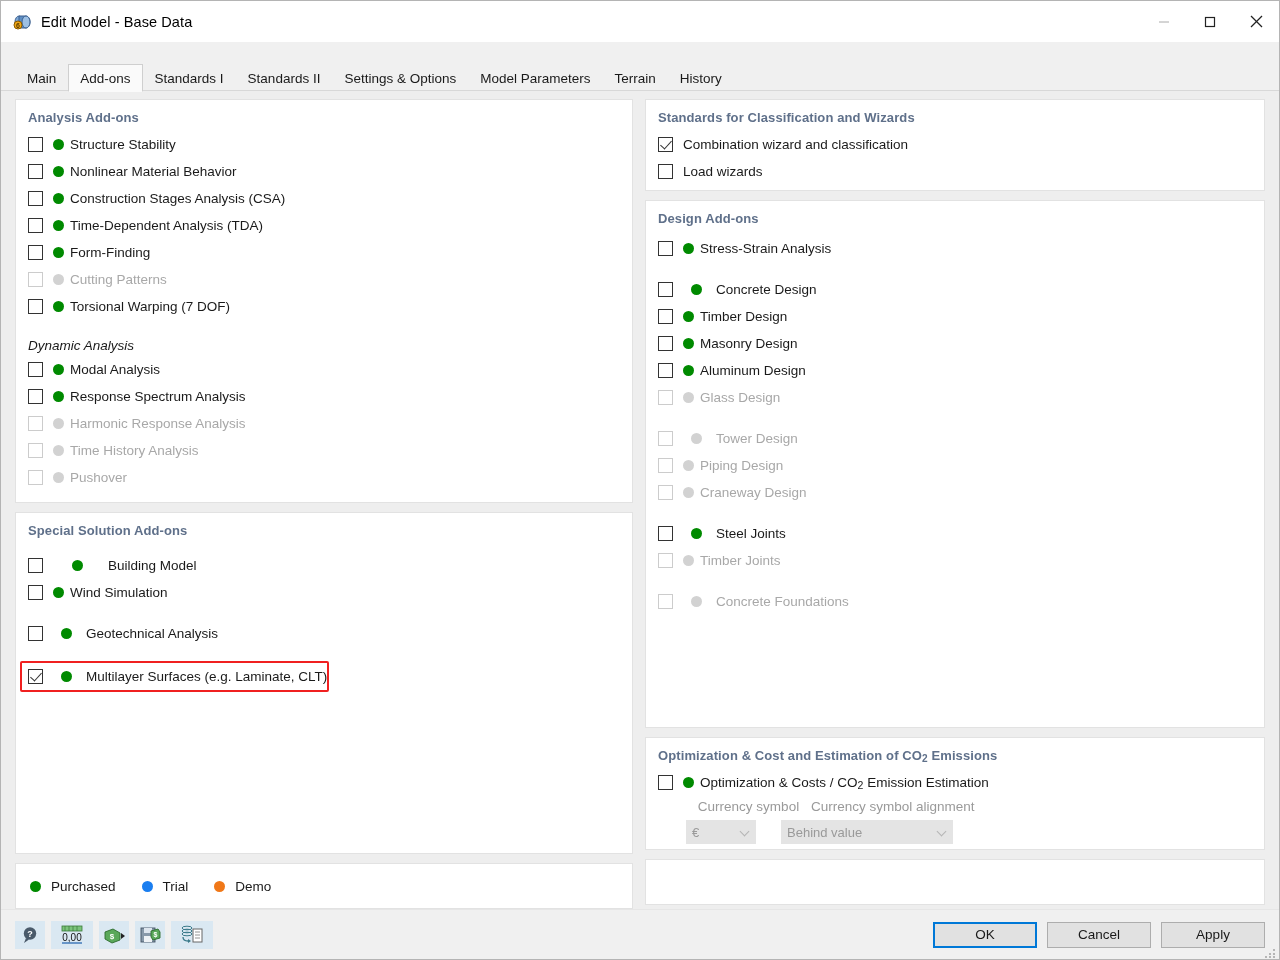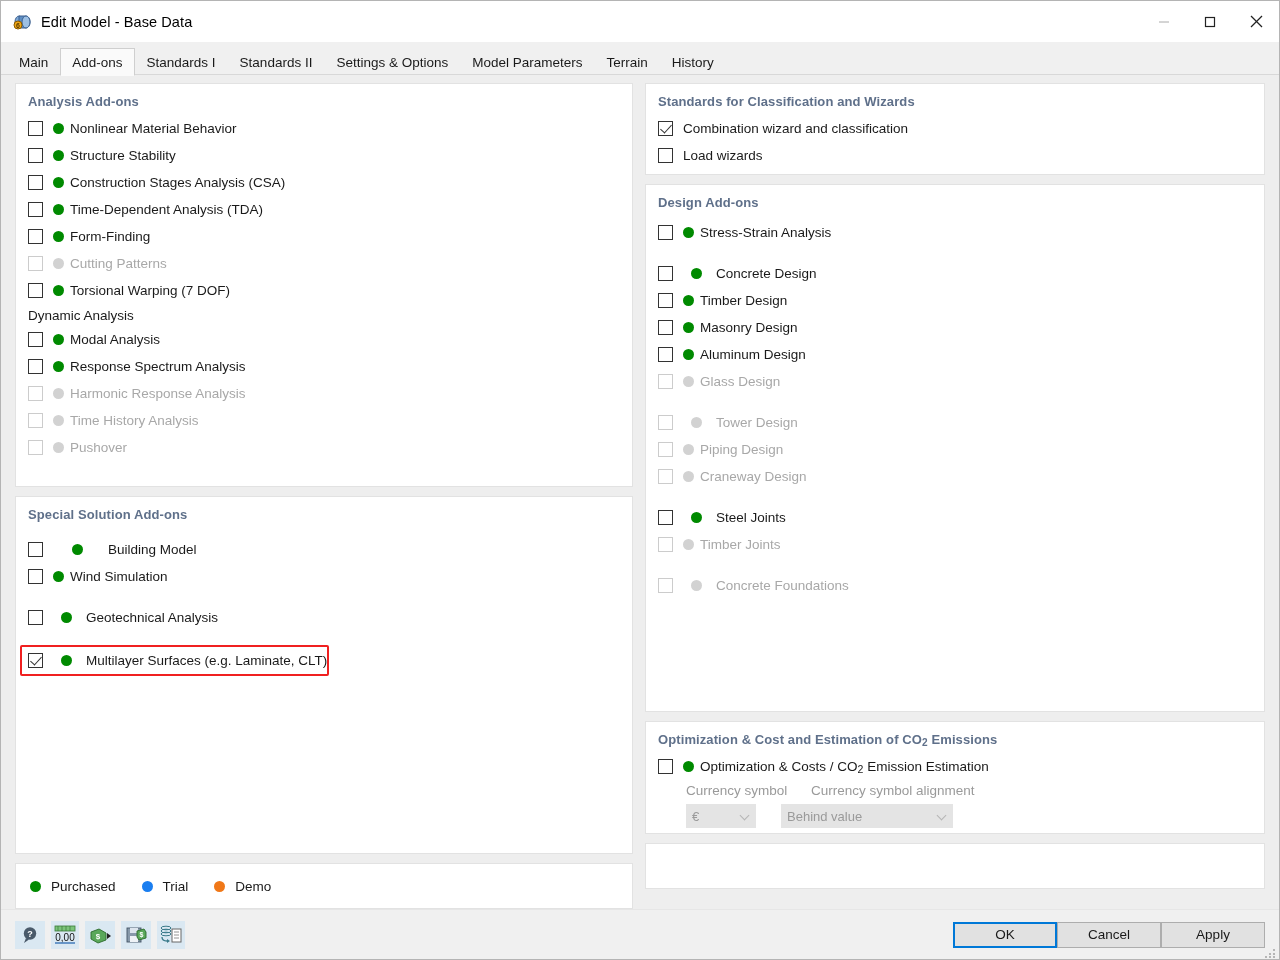--- a/index.html
+++ b/index.html
@@ -48,25 +48,25 @@
   }
   .win-btn {
     width: 46px; height: 41px;
     display: flex; align-items: center; justify-content: center;
     background: transparent;
   }
   .win-btn svg { display: block; }
 
   
   .tabstrip {
-    height: 33px;
+    height: 49px;
     background: #f0f0f0;
     display: flex;
     align-items: flex-end;
-    padding-left: 6px;
+    padding-left: 14px;
     flex: 0 0 auto;
     position: relative;
   }
   .tabstrip::after {
     content: "";
     position: absolute;
     left: 0; right: 0; bottom: 0;
     height: 1px;
     background: #d8d8d8;
   }
@@ -191,21 +191,21 @@
   .legend-empty { height: 46px; }
 
   
   .currency-wrap { padding-left: 28px; margin-top: 3px; }
   .currency-labels { display: flex; }
   .currency-label {
     font-size: 13.5px;
     color: #9a9a9a;
     padding-bottom: 4px;
   }
-  .cl1 { width: 125px; }
+  .cl1 { width: 125px; text-align: center; }
   .currency-selects { display: flex; margin-top: 2px; }
   .sel {
     background: #e4e4e4;
     border: none;
     height: 24px;
     display: flex;
     align-items: center;
     padding: 0 6px;
     font-size: 13px;
     color: #9a9a9a;
@@ -235,24 +235,25 @@
     border-top: 1px solid #e6e6e6;
     position: relative;
   }
   .tool-btns { display: flex; gap: 6px; }
   .tool-btn {
     width: 30px; height: 28px;
     background: #dae8f2;
     display: flex; align-items: center; justify-content: center;
     position: relative;
   }
-  .tool-btn.wide { width: 28px; }
+  .tool-btn.wide { width: 42px; }
   .action-btns {
     margin-left: auto;
     display: flex;
+    gap: 10px;
   }
   .btn {
     width: 104px; height: 26px;
     background: #e1e1e1;
     border: 1px solid #adadad;
     font-size: 13.5px;
     color: #1a1a1a;
     display: flex; align-items: center; justify-content: center;
   }
   .btn.primary {
@@ -314,30 +315,30 @@
   <div class="content">
 
     <div class="col col-left">
 
       <div class="panel" style="height:404px;">
         <div class="panel-title">Analysis Add-ons</div>
         <div class="panel-body">
           <div class="row">
             <span class="cb"></span>
             <span class="dot"></span>
+            <span class="lbl">Structure Stability</span>
+          </div>
+          <div class="row">
+            <span class="cb"></span>
+            <span class="dot"></span>
             <span class="lbl">Nonlinear Material Behavior</span>
           </div>
           <div class="row">
             <span class="cb"></span>
             <span class="dot"></span>
-            <span class="lbl">Structure Stability</span>
-          </div>
-          <div class="row">
-            <span class="cb"></span>
-            <span class="dot"></span>
             <span class="lbl">Construction Stages Analysis (CSA)</span>
           </div>
           <div class="row">
             <span class="cb"></span>
             <span class="dot"></span>
             <span class="lbl">Time-Dependent Analysis (TDA)</span>
           </div>
           <div class="row">
             <span class="cb"></span>
             <span class="dot"></span>
@@ -347,21 +348,21 @@
             <span class="cb disabled"></span>
             <span class="dot gray"></span>
             <span class="lbl dim">Cutting Patterns</span>
           </div>
           <div class="row">
             <span class="cb"></span>
             <span class="dot"></span>
             <span class="lbl">Torsional Warping (7 DOF)</span>
           </div>
 
-          <div class="subhead" style="">Dynamic Analysis</div>
+          <div class="subhead" style="margin-top:14px;font-style:italic;">Dynamic Analysis</div>
 
           <div class="row">
             <span class="cb"></span>
             <span class="dot"></span>
             <span class="lbl">Modal Analysis</span>
           </div>
           <div class="row">
             <span class="cb"></span>
             <span class="dot"></span>
             <span class="lbl">Response Spectrum Analysis</span>

